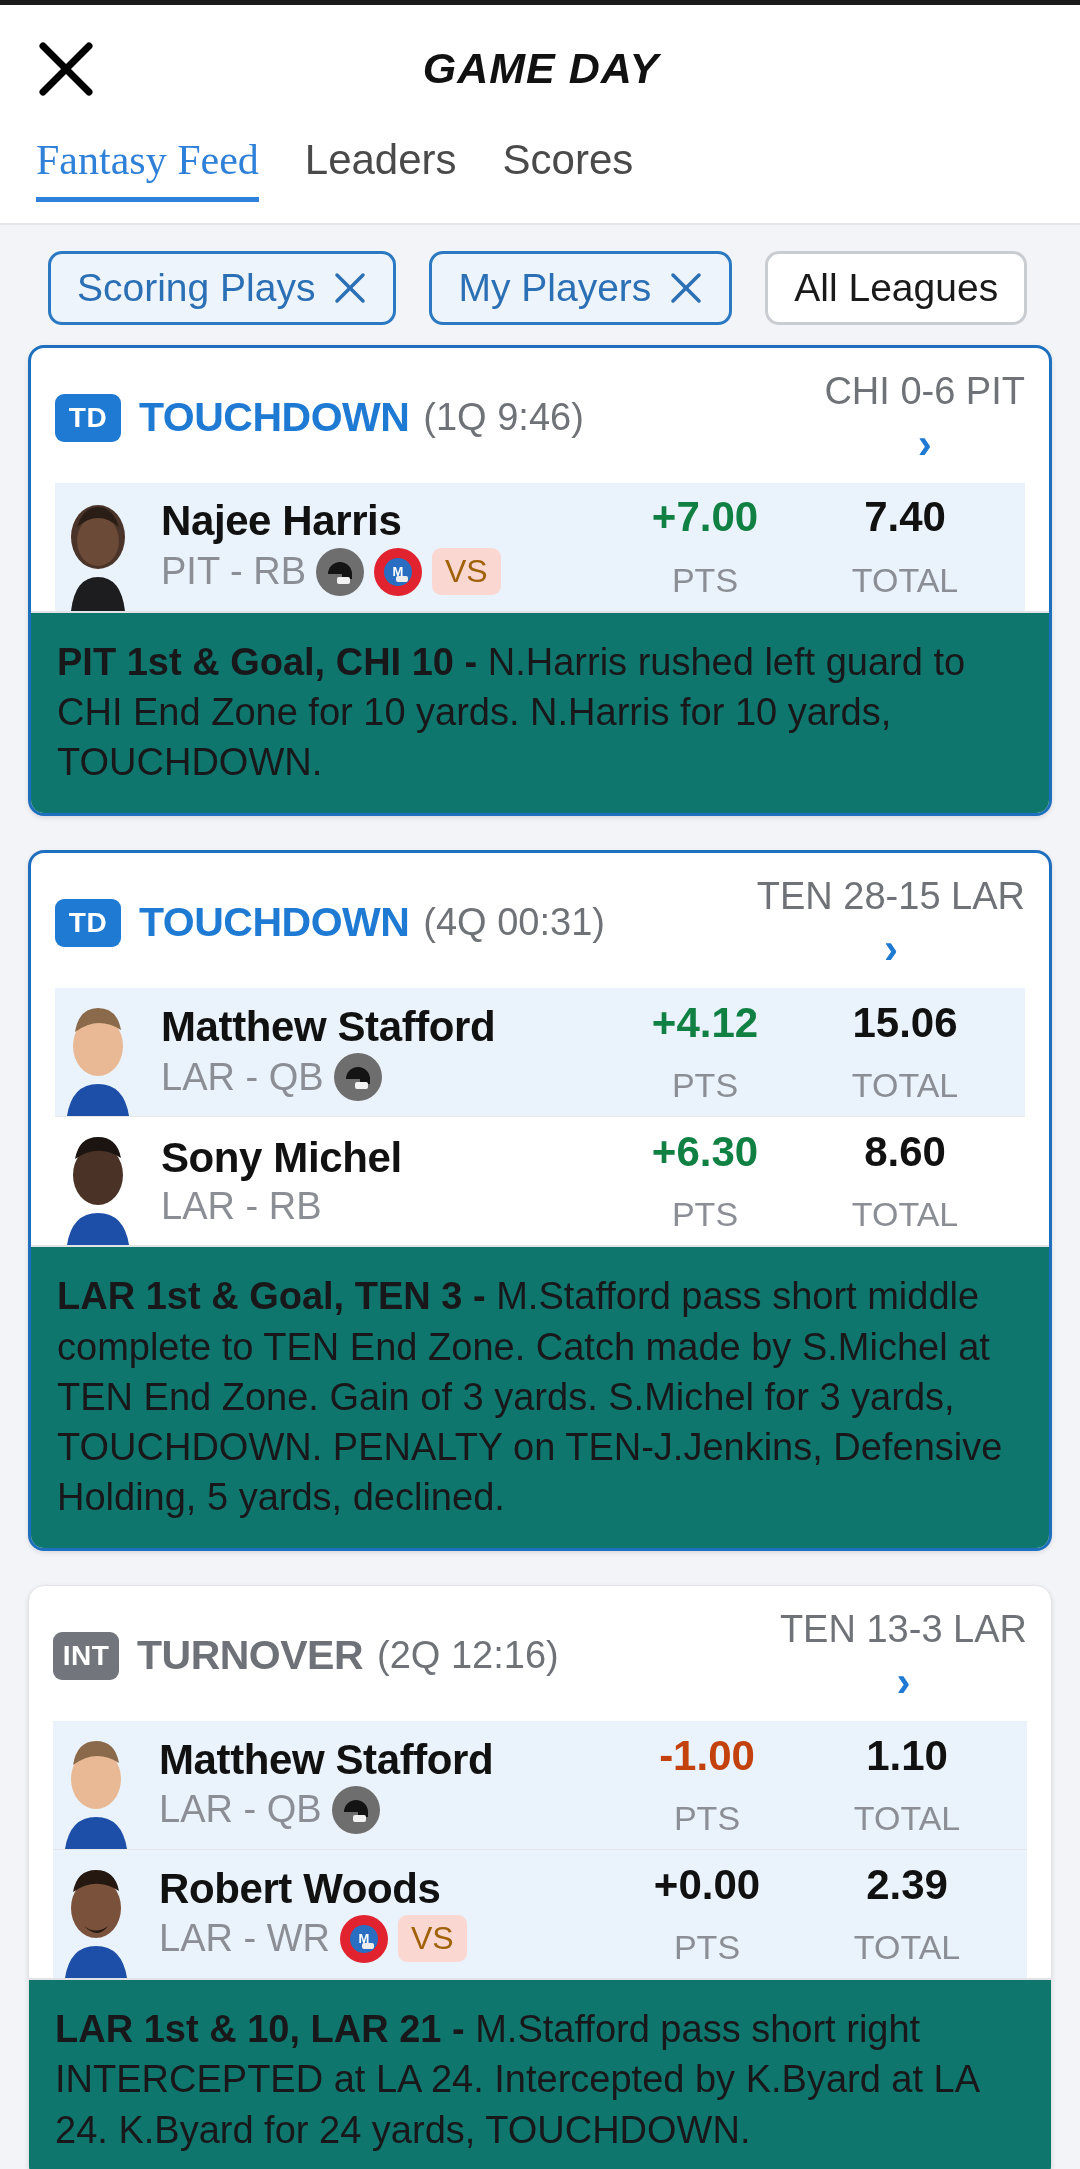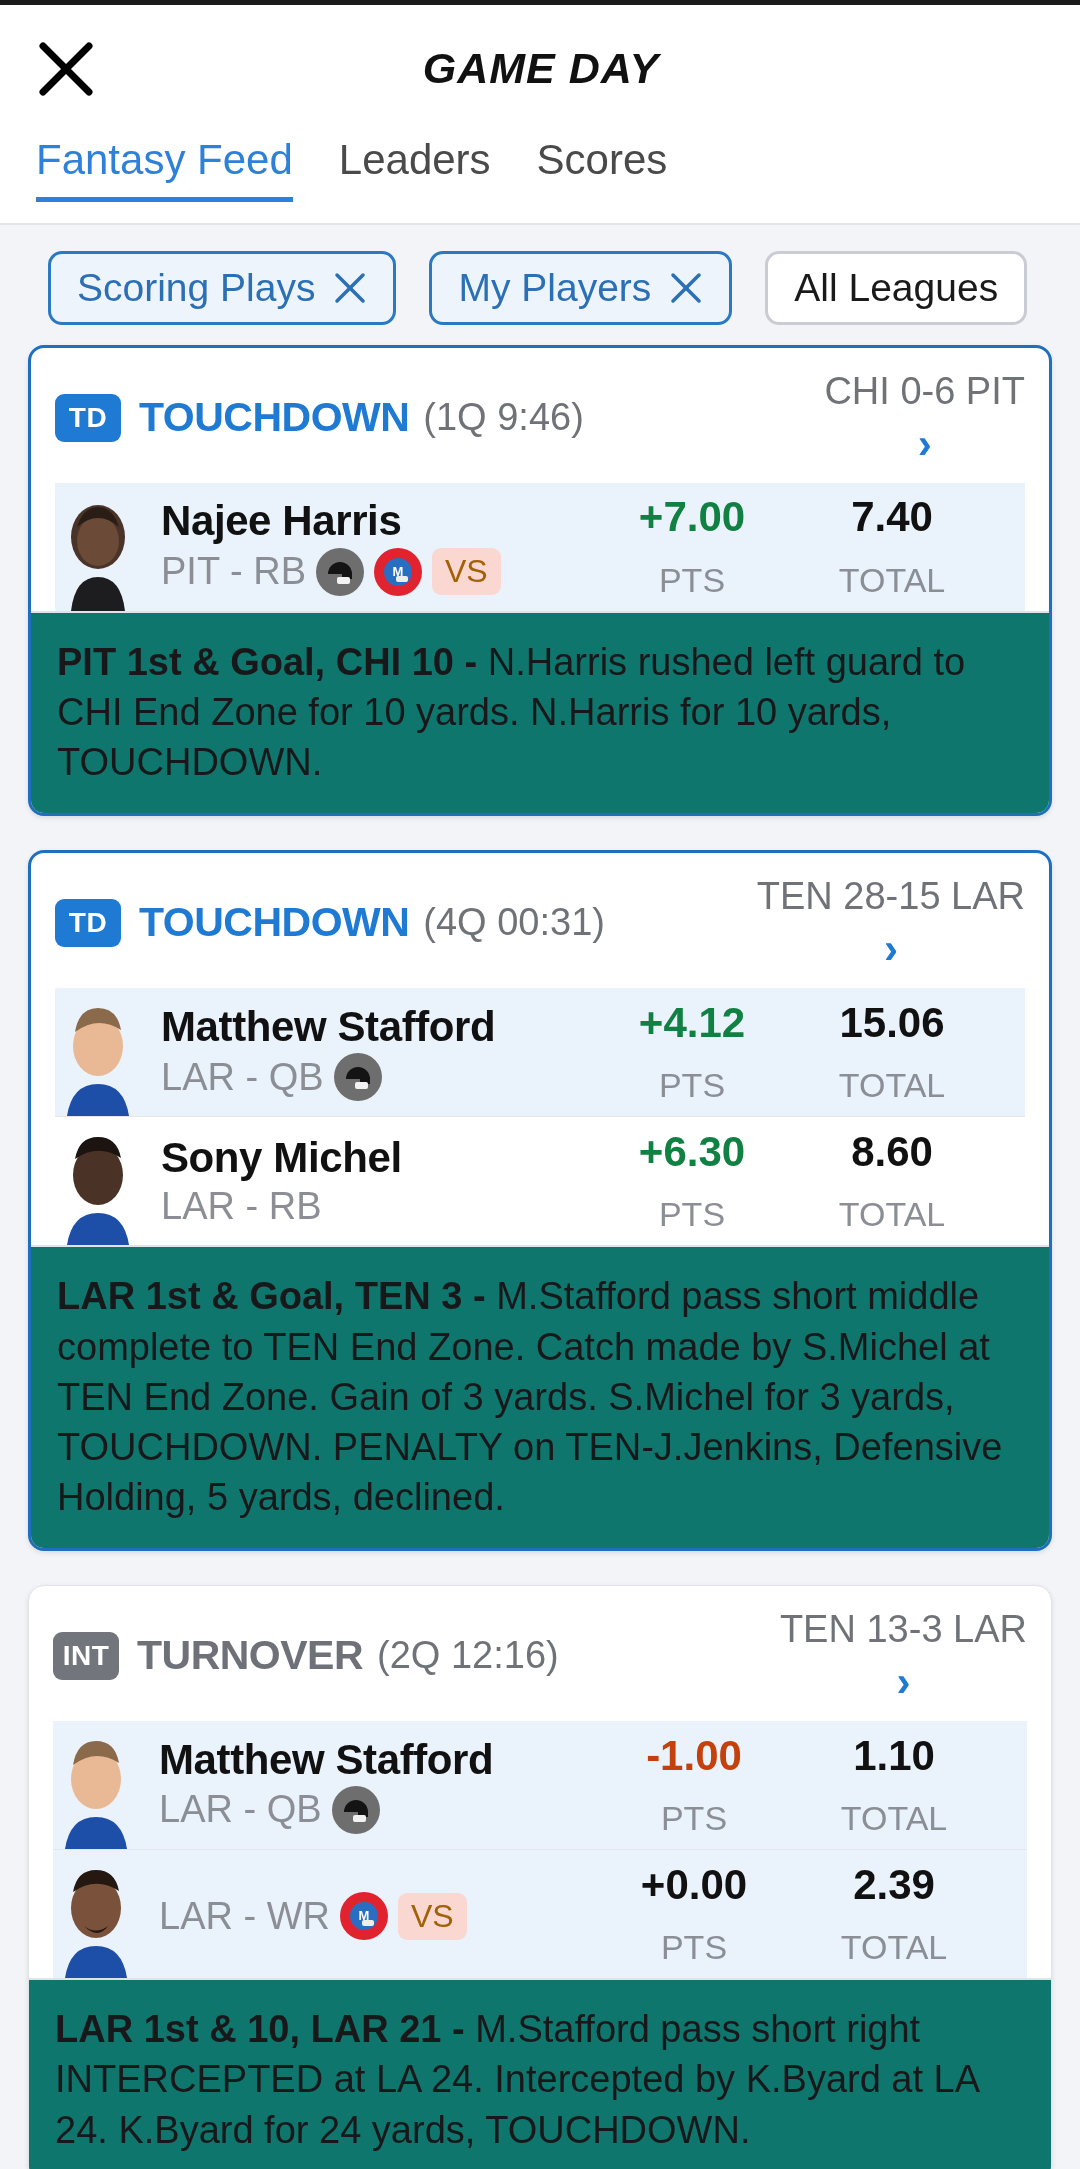--- a/index.html
+++ b/index.html
@@ -60,21 +60,21 @@
     position: relative;
   }
   .tab {
     font-size: 42px;
     color: #4a4a4a;
     margin-right: 46px;
     padding-top: 4px;
     position: relative;
     white-space: nowrap;
   }
-  .tab.active { color: #2f80d8; font-weight: normal; }
+  .tab.active { color: #2f80d8; font-weight: normal; font-family: Liberation Serif, serif; }
   .tab.active::after {
     content: "";
     position: absolute;
     left: 0; right: 0;
     bottom: -18px;
     height: 5px;
     background: #2f80d8;
   }
 
   
@@ -162,21 +162,21 @@
     white-space: nowrap;
     flex-direction: column;
   }
   .chev { color: #1f7ad4; font-size: 42px; font-weight: bold; line-height: 1; }
 
   
   .player-row {
     display: flex;
     align-items: center;
     height: 128px;
-    padding-right: 33px;
+    padding-right: 20px;
     margin: 0 24px;
   }
   .player-row.hl { background: #eaf2fb; }
   .avatar {
     width: 86px; height: 118px;
     flex: 0 0 auto;
     border-radius: 4px;
     overflow: hidden;
     position: relative;
     align-self: flex-end;
@@ -476,20 +476,21 @@
         <div class="avatar">
           <svg width="86" height="118" viewBox="0 0 86 118" aria-hidden="true">
             <rect width="86" height="118" fill="#eaf2fb"></rect>
             <path d="M12 118 q5 -32 31 -32 q26 0 31 32 z" fill="#1d4ea8"></path>
             <ellipse cx="43" cy="48" rx="25" ry="30" fill="#7a513a"></ellipse>
             <path d="M20 32 q23 -16 46 -1 q-4 -21 -23 -21 q-19 0 -23 22z" fill="#241811"></path>
             <path d="M31 66 q12 9 24 0 q-10 14 -24 0z" fill="#241811"></path>
           </svg>
         </div>
         <div class="pinfo">
+          <div class="pname">Robert Woods</div>
           <div class="pmeta">
             <span class="pteam">LAR - WR</span>
             <span class="icon-helmet-red">
               <svg width="34" height="34" viewBox="0 0 34 34" aria-hidden="true">
                 <circle cx="17" cy="17" r="14" fill="#2a6ec2"></circle>
                 <path d="M6 18 a11 11 0 0 1 22 0 l0 4 l-9 0 l0 -4 z" fill="#2a6ec2"></path>
                 <text x="17" y="21" font-size="13" font-family="Liberation Sans, sans-serif" font-weight="bold" fill="#ffffff" text-anchor="middle">M</text>
                 <rect x="15" y="21" width="12" height="6" rx="2" fill="#eeeeee"></rect>
               </svg>
             </span>

